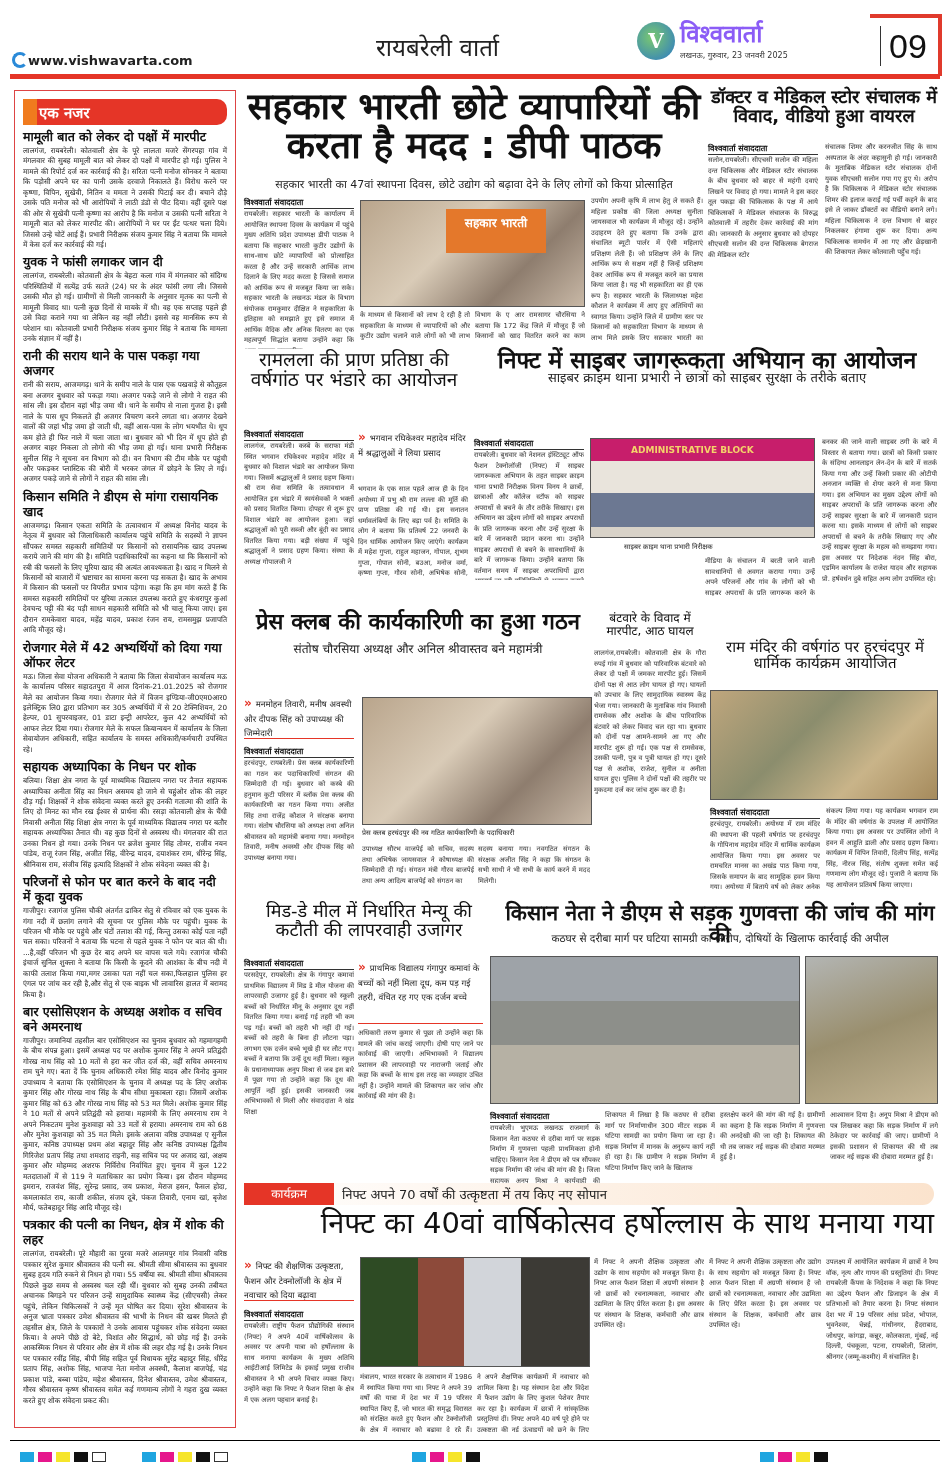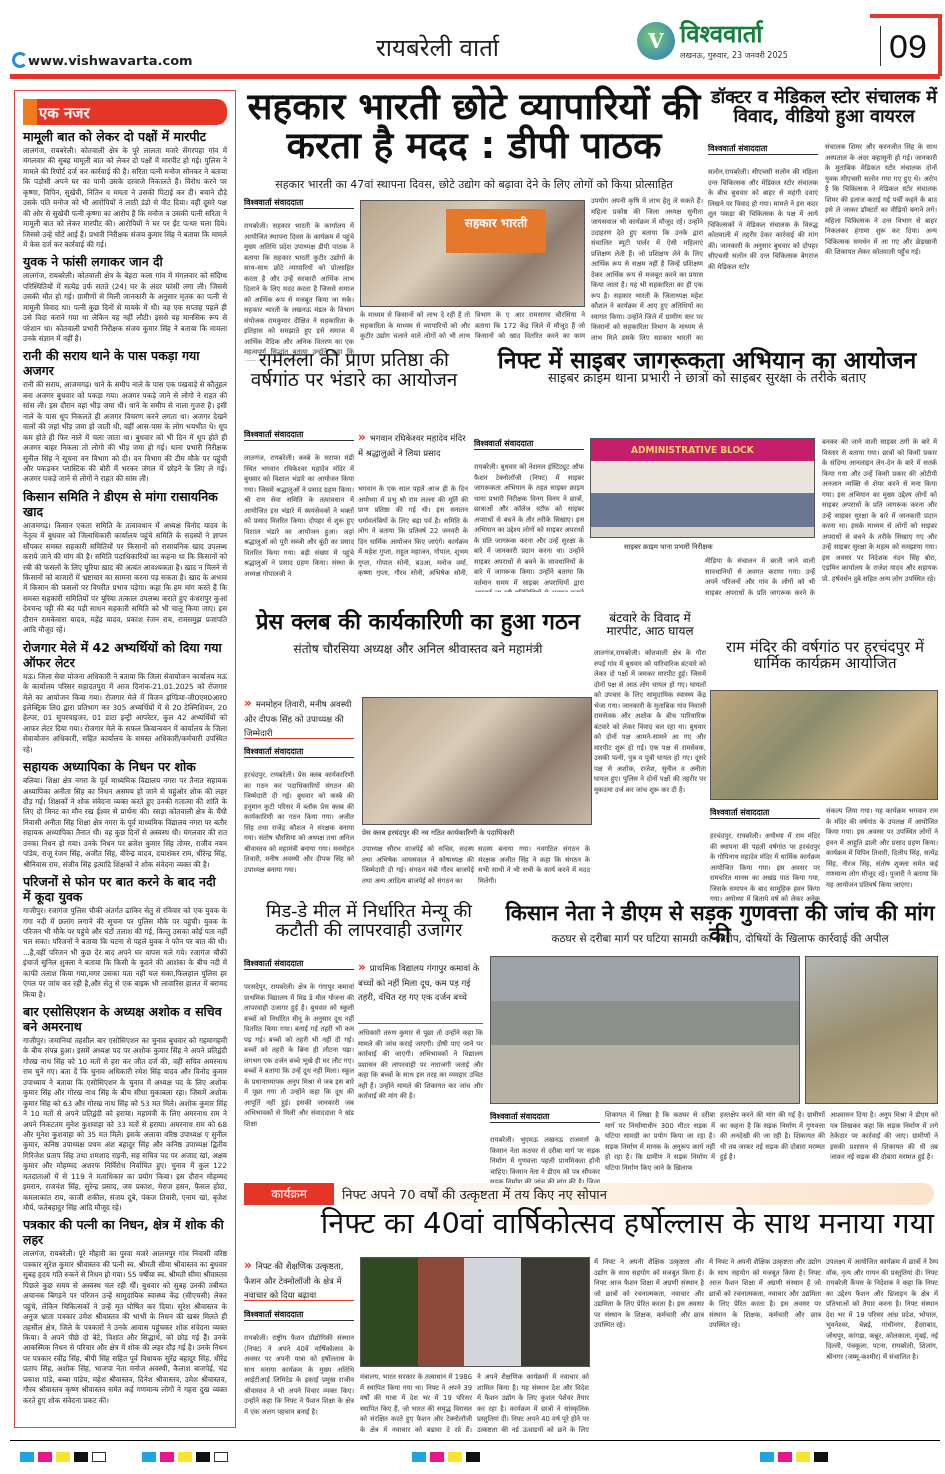--- a/index.html
+++ b/index.html
@@ -4,32 +4,32 @@
 <style>
 *{box-sizing:border-box;margin:0;padding:0}
 body{width:945px;height:1474px;background:#fff;font-family:"DejaVu Sans","Liberation Sans",sans-serif;color:#111;position:relative;overflow:hidden}
 .abs{position:absolute}
 .header{position:absolute;left:0;top:0;width:945px;height:74px}
 .site-url{position:absolute;left:12px;top:52px;font-size:13px;font-weight:bold;color:#222;display:flex;align-items:center;}
 .e-icon{width:16px;height:16px;border-radius:50%;border:3px solid #2a8ad8;border-right-color:transparent;display:inline-block}
 .section-title{position:absolute;left:376px;top:30px;font-size:24px;color:#222}
 .logo{position:absolute;left:637px;top:22px;display:flex;align-items:center;gap:5px}
 .logo-circle{width:38px;height:38px;border-radius:50%;background:radial-gradient(circle at 40% 40%,#7bc96f,#2a77c8);color:#fff;font-weight:bold;font-size:20px;display:flex;align-items:center;justify-content:center;font-family:"DejaVu Serif",serif}
-.logo-name{font-size:24px;font-weight:bold;color:#15803d;line-height:1}
+.logo-name{font-size:24px;font-weight:bold;color:#8b5cf6;line-height:1}
 .logo-date{font-size:8px;color:#333;margin-top:3px}
 .page-no-box{position:absolute;left:870px;top:14px;width:72px;height:62px;border-top:4px solid #e03a2c;border-right:4px solid #e03a2c}
 .page-no{position:absolute;left:880px;top:26px;font-size:34px;font-family:"Liberation Sans",sans-serif;color:#111;border-left:1px solid #333;padding-left:8px;height:40px;line-height:40px}
 .red-rule{position:absolute;left:10px;top:74px;width:930px;height:5px;background:#e53527}
 .sidebar{position:absolute;left:14px;top:90px;width:222px;height:1338px;border:1px solid #d44;padding:4px 8px}
 .ek-banner{background:linear-gradient(90deg,#f07b1e 0 7%,#e53527 7%);color:#fff;font-weight:bold;font-size:15px;padding:3px 16px;border-radius:0 10px 10px 0;margin:4px 0 4px}
 .sb-h{font-size:12.5px;font-weight:bold;margin:4px 0 2px;line-height:1.2}
 .sb-p{font-size:7.2px;line-height:1.45;color:#222;text-align:justify}
 .headline{font-weight:bold;color:#111;line-height:1.05;text-align:center}
 .sub{color:#222;text-align:center}
-.byline{font-size:8px;font-weight:bold;border-bottom:1px solid #333;padding-bottom:1px;margin-bottom:12px}
+.byline{font-size:8px;font-weight:bold;border-bottom:1px solid #333;padding-bottom:1px;margin-bottom:0}
 .txt{font-size:6.8px;line-height:1.55;color:#333;text-align:justify}
 .photo{position:absolute;background:linear-gradient(135deg,#b9a58c,#d9cbb7 40%,#8e7d6e 70%,#c8b8a6);border:1px solid #555}
 .caption{position:absolute;font-size:7px;color:#222}
 .pull{position:absolute;font-size:8.5px;line-height:1.6;color:#222}
 .pull .arr{color:#e53527;font-weight:bold;font-size:12px;margin-right:4px}
 .col{position:absolute}
 .karya-bar{position:absolute;left:244px;top:1183px;width:690px;height:22px;background:linear-gradient(90deg,#fff 0,#fbe3cd 100%);border-radius:0 12px 12px 0}
 .karya-tag{position:absolute;left:244px;top:1183px;width:90px;height:22px;background:#e53527;color:#fff;font-size:12px;text-align:center;line-height:22px}
 .karya-sub{position:absolute;left:342px;top:1185px;font-size:13px;color:#222}
 .bottom-rule{position:absolute;left:10px;top:1440px;width:930px;height:1px;background:#000}

